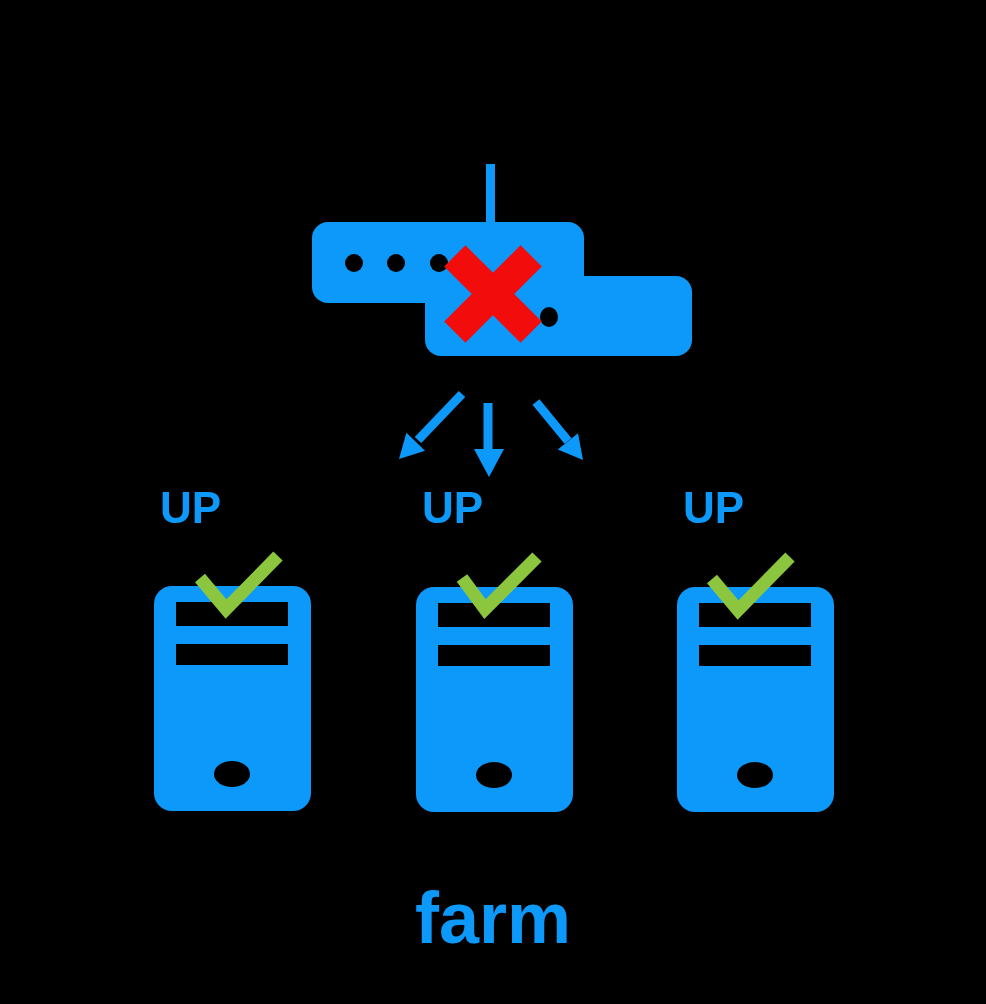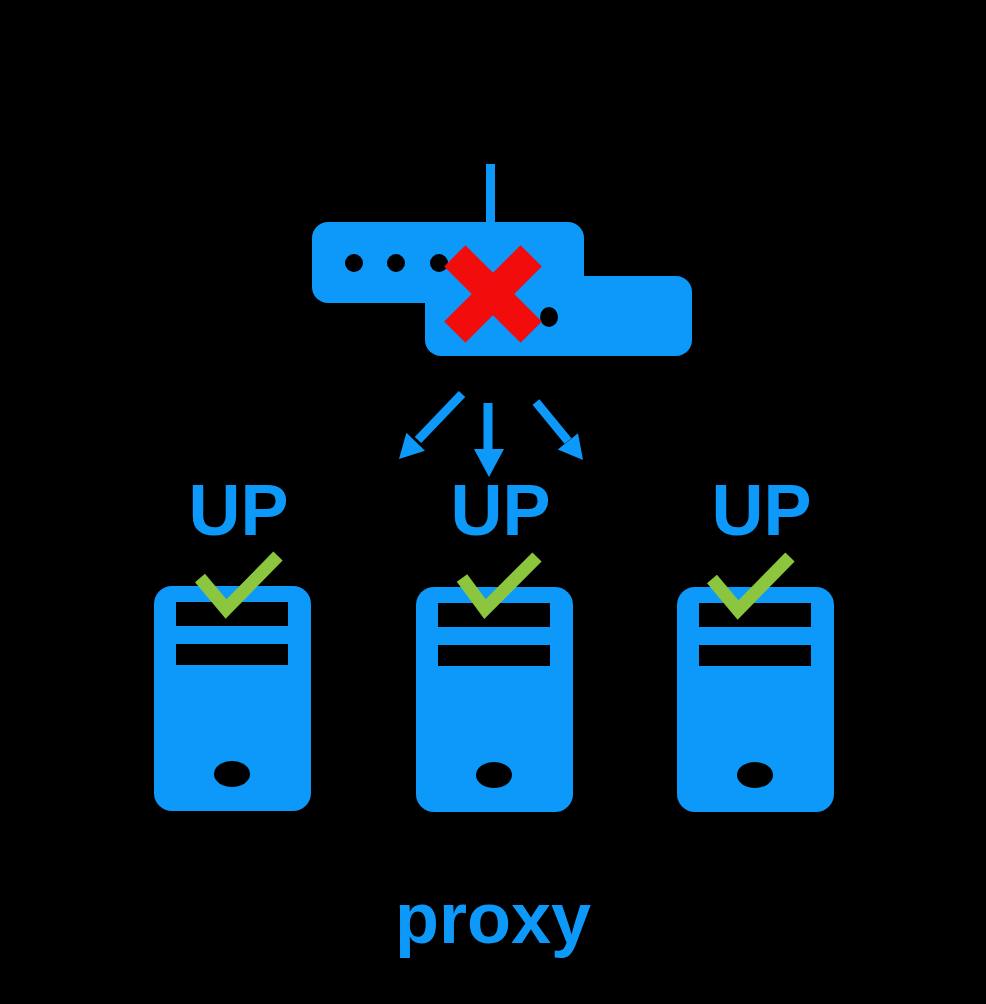--- a/index.html
+++ b/index.html
@@ -24,21 +24,21 @@
   .stroke-blue{stroke:var(--blue);}
   .check{stroke:var(--green);stroke-width:13;fill:none;stroke-linecap:butt;stroke-linejoin:miter;}
   .txt{
     position:absolute;
     color:var(--blue);
     font-weight:bold;
     line-height:1;
     white-space:nowrap;
   }
   .title{top:35px;left:0;width:100%;text-align:center;font-size:72px;}
-  .up-label{top:474px;width:157px;text-align:center;font-size:72px;}
+  .up-label{top:486px;width:157px;font-size:44px;}
   .up-1{left:160px;}
   .up-2{left:422px;}
   .up-3{left:683px;}
   .caption{top:882px;left:0;width:100%;text-align:center;font-size:72px;}
 </style>
 </head>
 <body>
 
 <div class="canvas">
 
@@ -97,14 +97,14 @@
 
     <polyline class="check" points="200,578 226,609 278,556"></polyline>
     <polyline class="check" points="462,578 485,609 537,557"></polyline>
     <polyline class="check" points="712,579 738,610 790,557"></polyline>
   </svg>
 
   <div class="txt up-label up-1">UP</div>
   <div class="txt up-label up-2">UP</div>
   <div class="txt up-label up-3">UP</div>
 
-  <div class="txt caption">proxy</div>
+  <div class="txt caption">farm</div>
 </div>
 
 </body></html>

